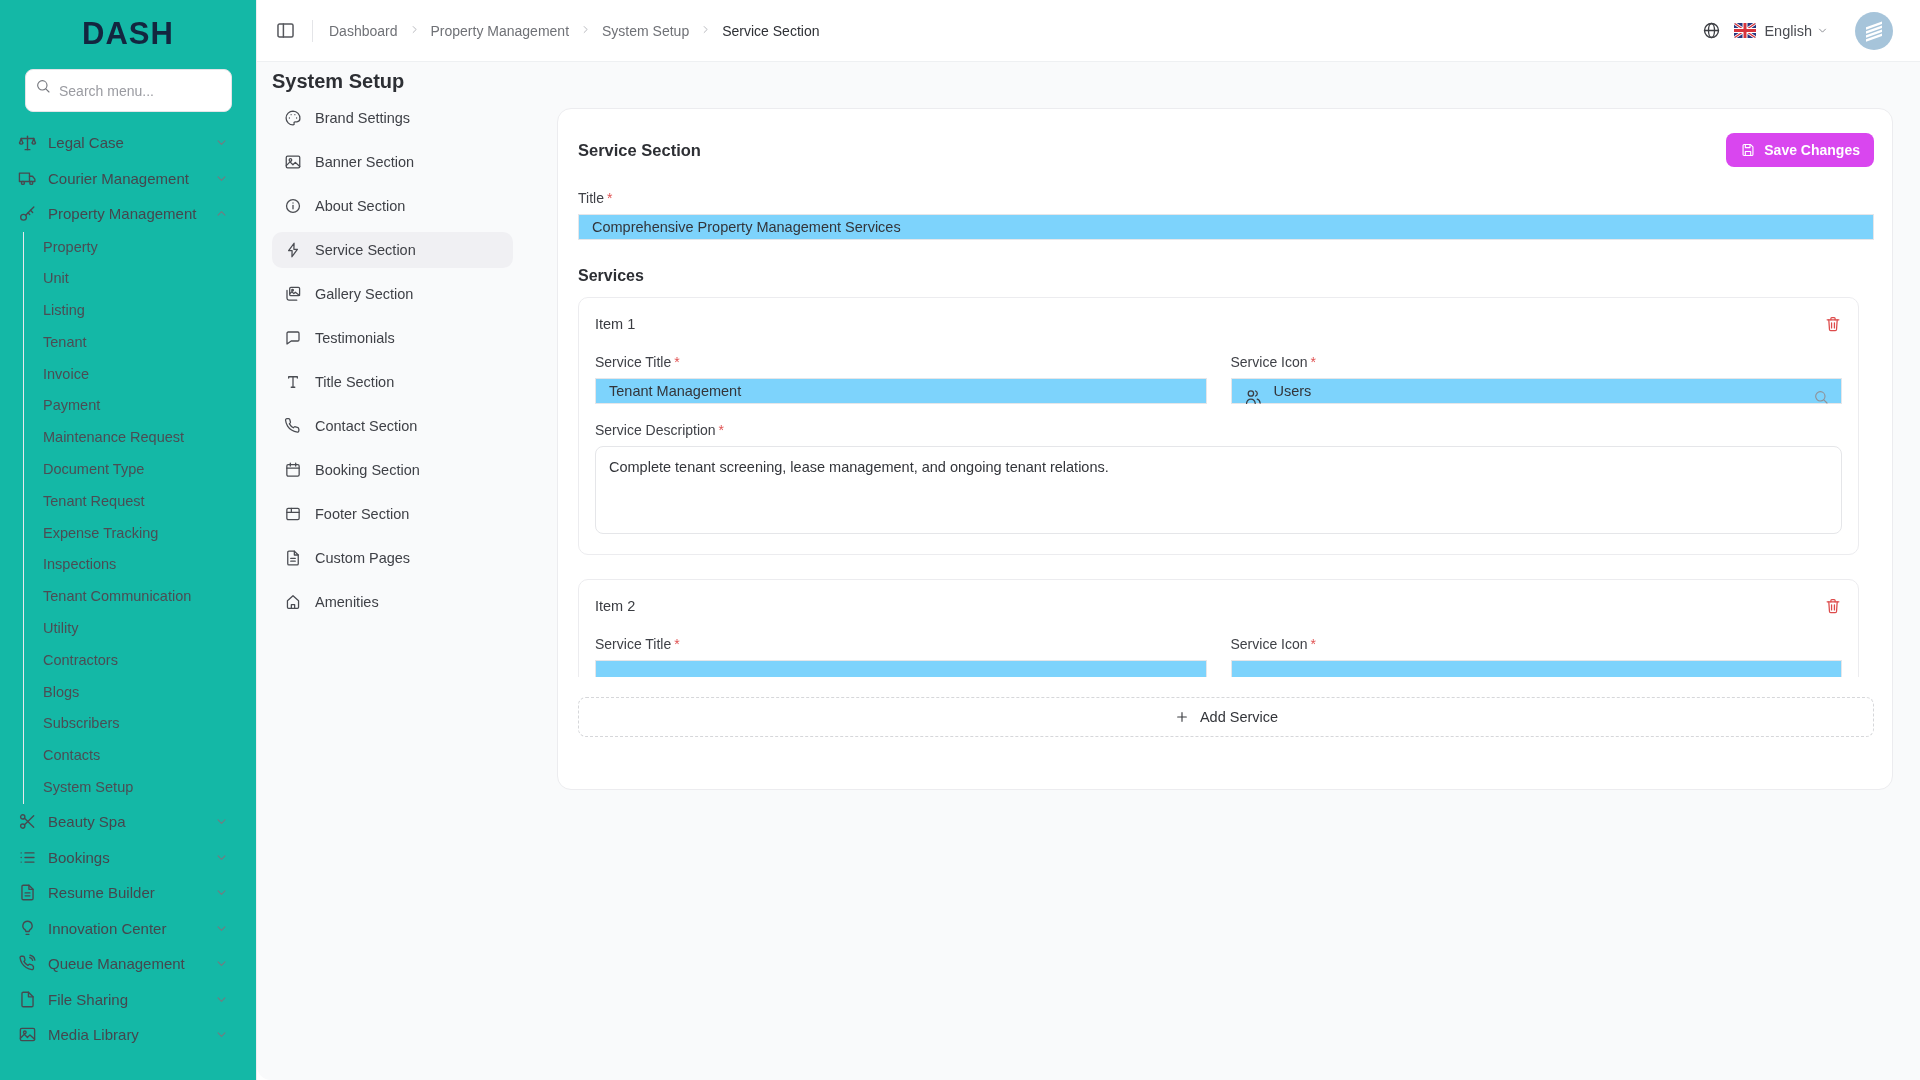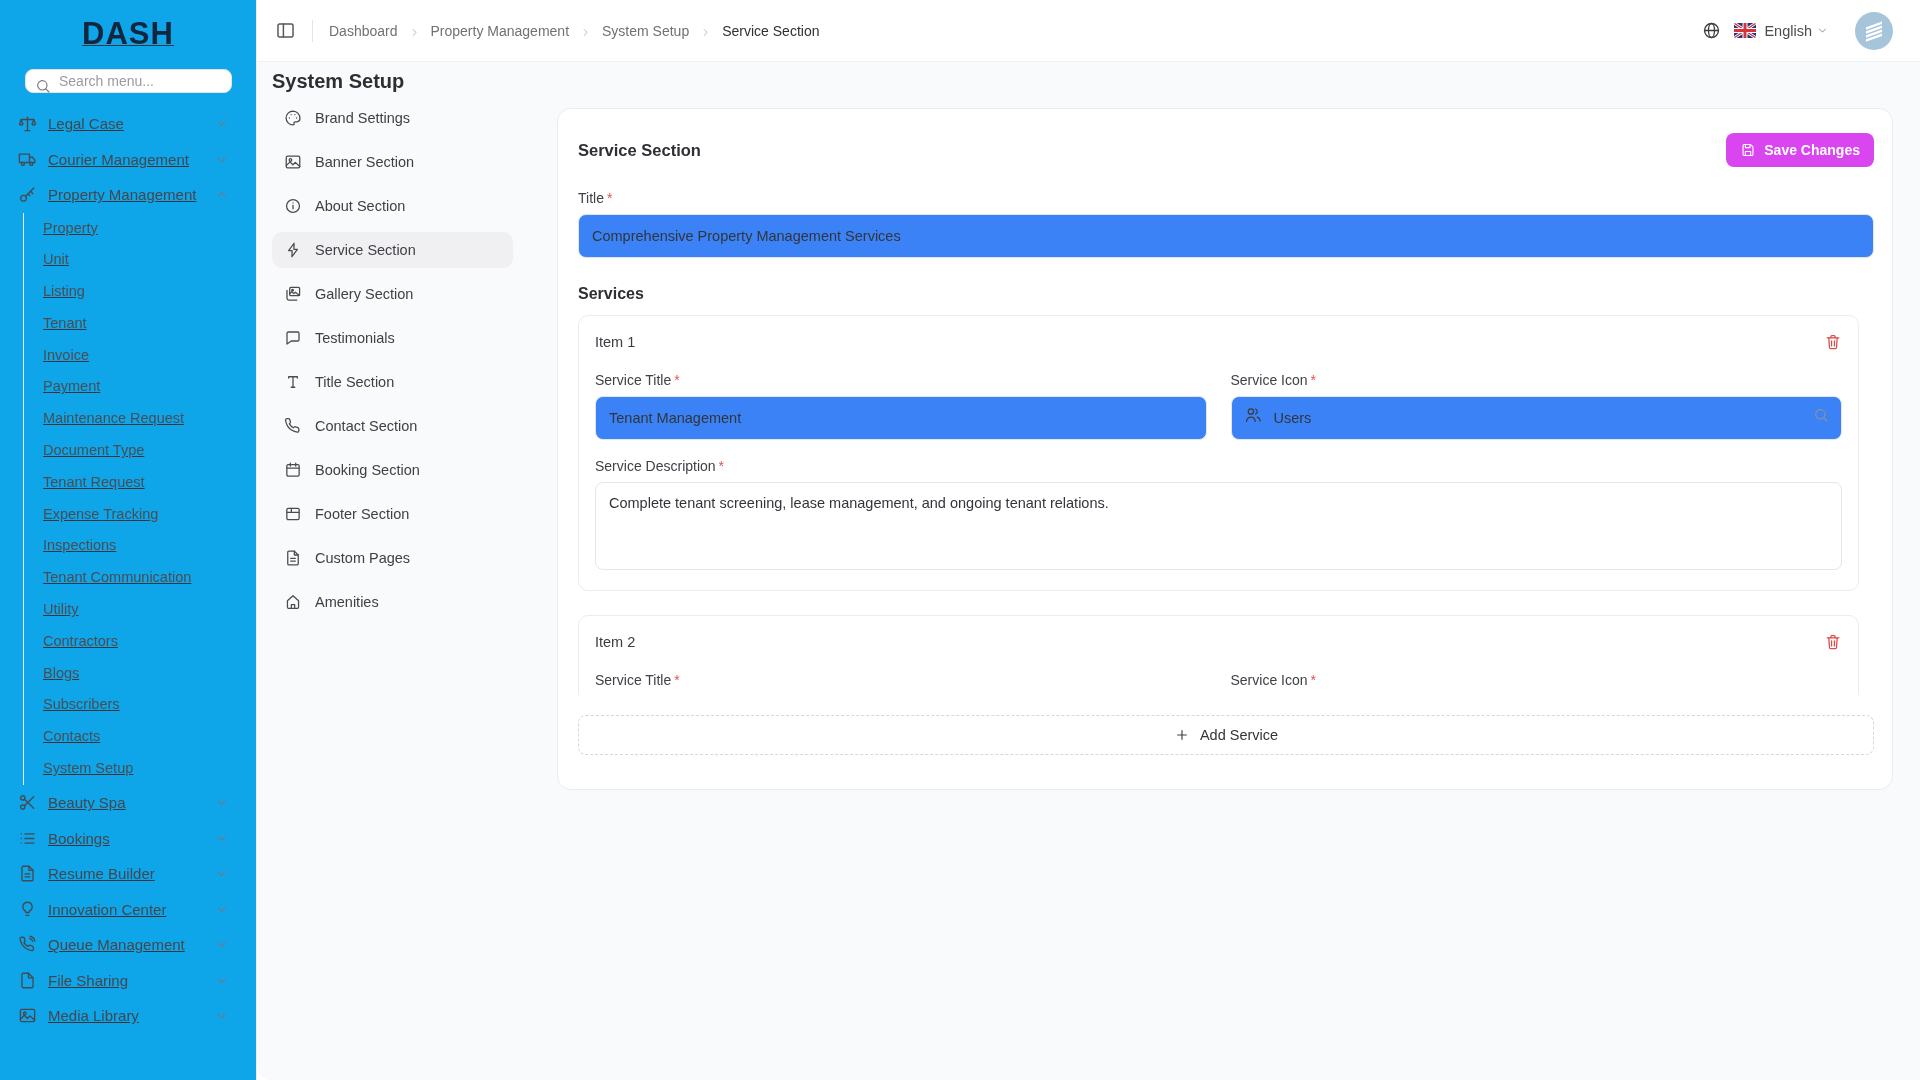--- a/index.html
+++ b/index.html
@@ -3,48 +3,48 @@
 <meta charset="utf-8">
 <style>
   * { margin:0; padding:0; box-sizing:border-box; }
   html,body { width:1920px; height:1080px; overflow:hidden; background:#fff;
     font-family:"Liberation Sans","DejaVu Sans",sans-serif; color:#33353a; }
   [data-icon] { display:inline-block; flex:none; }
   [data-icon] svg { width:100%; height:100%; display:block; fill:none; stroke:currentColor;
     stroke-width:1.7; stroke-linecap:round; stroke-linejoin:round; }
 
   
-  .sidebar { position:absolute; left:0; top:0; width:257px; height:1080px; background:#0ea5e9;
-    border-right:1px solid #ededf0; overflow:hidden;text-decoration:underline; }
+  .sidebar { position:absolute; left:0; top:0; width:257px; height:1080px; background:#14b8a6;
+    border-right:1px solid #ededf0; overflow:hidden; }
   .logo { margin:16px 0 0 0; text-align:center; }
   .logo-text { font-size:31px; font-weight:bold; letter-spacing:1px; color:#13263f; }
   .logo-text::first-letter { color:#2fbe8f; }
   .search { position:relative; margin:17px 24px 0 25px; }
   .search .s-ic { position:absolute; left:10px; top:9px; width:16px; height:16px; color:#75777d; }
-  .search input { width:100%; height:24px; border:1px solid #e3e4e8; border-radius:8px;
+  .search input { width:100%; height:43px; border:1px solid #e3e4e8; border-radius:8px;
     padding:0 10px 0 33px; font-size:14px; color:#33353a; outline:none; background:#fff;
     font-family:inherit; }
   .search input::placeholder { color:#9a9ba1; }
   .side-menu { list-style:none; margin-top:13px; }
   .srow { display:flex; align-items:center; height:35.5px; padding:0 27px 0 18px; gap:11px;
     cursor:pointer; }
   .sicon { width:19px; height:19px; color:#47494f; }
   .slabel { font-size:15px; color:#45474e; white-space:nowrap; }
   .chev { width:15px; height:15px; color:#77797f; margin-left:auto; }
   .chev.up svg { transform:rotate(180deg); }
   .children { list-style:none; margin-left:23px; border-left:1px solid #e7e8eb; }
   .schild { height:31.8px; line-height:31.8px; padding-left:19px; font-size:14.5px;
     color:#4b4d54; white-space:nowrap; cursor:pointer; }
 
   
   .topbar { position:absolute; left:257px; top:0; right:0; height:62px; background:#fff;
     border-bottom:1px solid #eef0f2; display:flex; align-items:center; padding:0 27px 0 18px; }
   .tb-toggle { width:21px; height:21px; color:#55575c; background:none; border:none; cursor:pointer; }
   .tb-divider { width:1px; height:22px; background:#e4e5e8; margin:0 16px; }
-  .crumbs { display:flex; align-items:flex-end; gap:10px; }
+  .crumbs { display:flex; align-items:flex-start; gap:10px; }
   .crumb { font-size:14px; color:#6f7176; cursor:pointer; }
   .crumb.current { color:#2e3035; }
   .crumb-sep { width:13px; height:13px; color:#b3b4b9; }
   .tb-right { margin-left:auto; display:flex; align-items:center; }
   .globe { width:19px; height:19px; color:#3c3e43; cursor:pointer; }
   .flag { margin-left:13px; border-radius:2px; overflow:hidden; display:flex; cursor:pointer; }
   .lang-label { margin-left:8px; font-size:14.5px; color:#4a4c52; cursor:pointer; }
   .lang-chev { width:13px; height:13px; color:#85878d; margin-left:4px; cursor:pointer; }
   .avatar { width:38px; height:38px; border-radius:50%; background:#a6c4da; margin-left:26px;
     display:flex; align-items:center; justify-content:center; cursor:pointer; overflow:hidden; }
@@ -65,22 +65,22 @@
   .card { position:absolute; left:300px; top:46px; width:1336px; height:682px; background:#fff;
     border:1px solid #ececef; border-radius:14px; padding:24px 18px 24px 20px; }
   .card-head { display:flex; align-items:center; justify-content:space-between; height:34px; }
   .card-title { font-size:16.5px; font-weight:bold; color:#2d2f34; }
   .save-btn { display:flex; align-items:center; gap:8px; height:34px; padding:0 14px;
     background:#d946ef; color:#fff; border:none; border-radius:8px; font-size:14px;
     font-weight:bold; cursor:pointer; font-family:inherit; }
   .save-ic { width:16px; height:16px; color:#fff; }
   .flabel { display:block; font-size:14px; color:#3f4147; margin-bottom:8px; }
   .req { color:#e05252; margin-left:3px; }
-  .txt { width:100%; height:44px; border:1px solid #e5e6e9; border-radius:8px; padding:0 13px;
-    font-size:14.5px; color:#33353a; outline:none; background:#3b82f6; font-family:inherit; }
+  .txt { width:100%; height:26px; border:1px solid #e5e6e9; border-radius:0; padding:0 13px;
+    font-size:14.5px; color:#33353a; outline:none; background:#7dd3fc; font-family:inherit; }
   .title-group { margin-top:23px; }
   .services-h { font-size:16px; font-weight:bold; color:#2d2f34; margin-top:27px; }
   .items-viewport { margin-top:12px; height:380px; overflow:hidden; padding-right:15px; }
   .item-card { border:1px solid #ececef; border-radius:10px; padding:16px; background:#fff; }
   .item-card + .item-card { margin-top:24px; }
   .item-head { display:flex; align-items:center; justify-content:space-between; height:20px; }
   .item-title { font-size:14.5px; color:#3a3c41; }
   .trash-btn { width:18px; height:18px; color:#dd4b4b; background:none; border:none;
     cursor:pointer; padding:0; }
   .grid2 { display:grid; grid-template-columns:1fr 1fr; gap:24px; margin-top:20px; }

